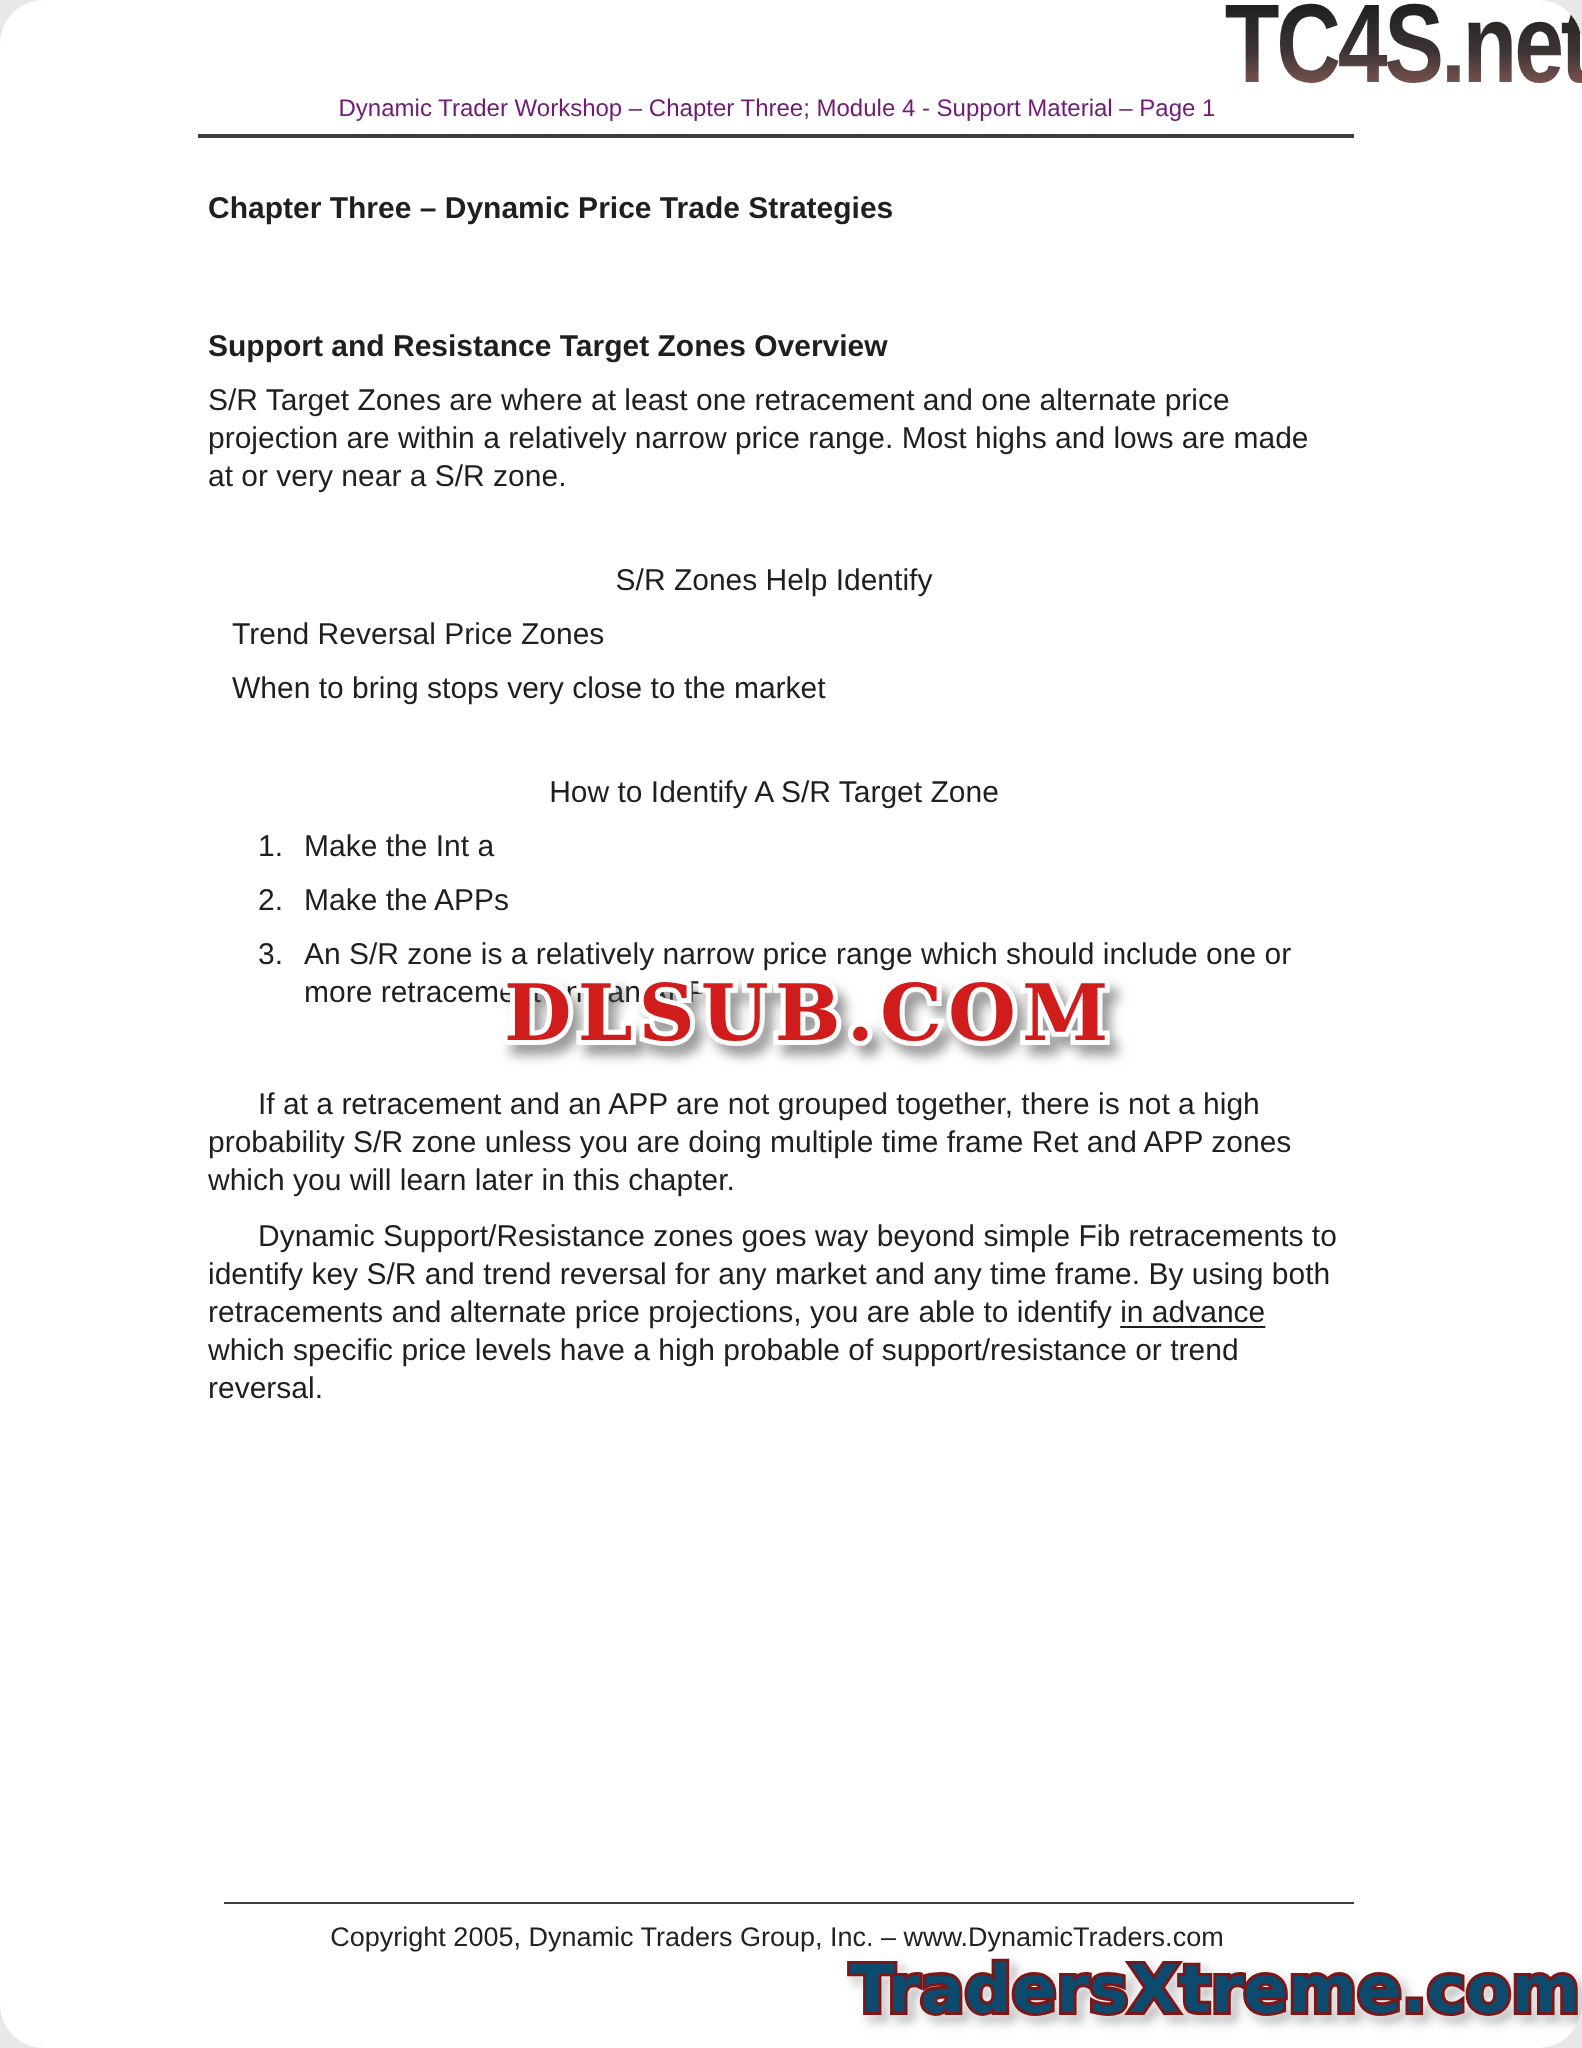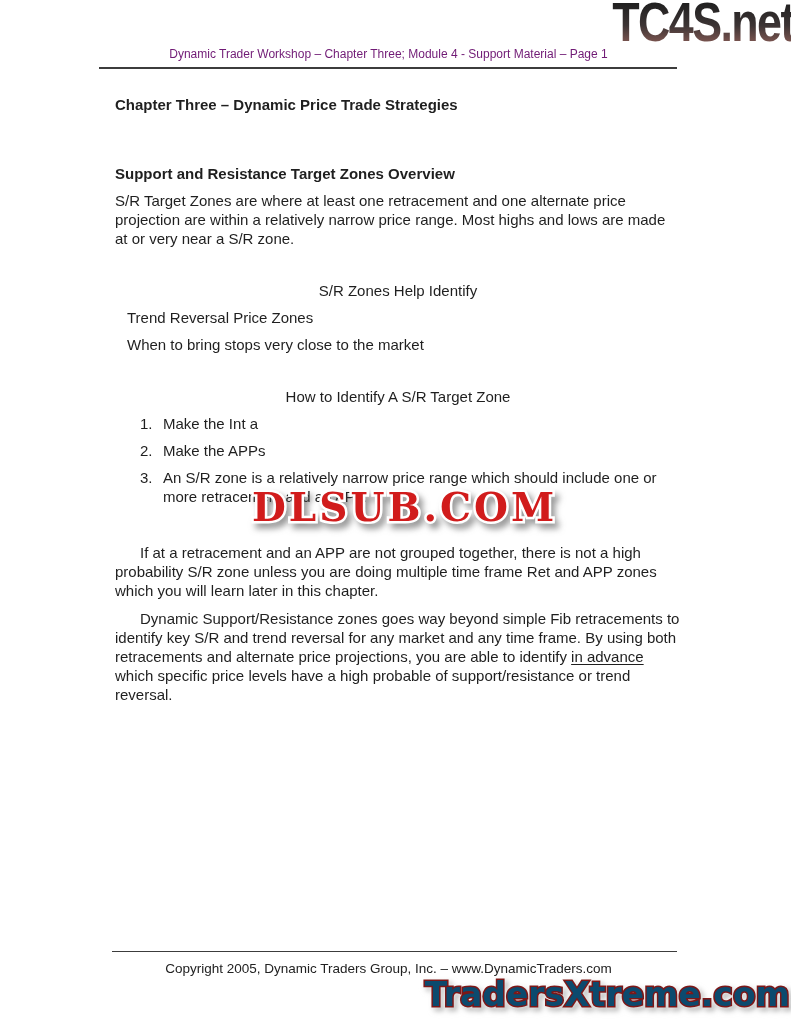--- a/index.html
+++ b/index.html
@@ -7,20 +7,21 @@
   body { font-family: "Liberation Sans", sans-serif; }
 
   .sheet {
     position: relative;
     width: 791px;
     height: 1024px;
     background: #ffffff;
     margin: 0 auto;
     overflow: hidden;
     color: #1f1f1f;
+    border-radius: 22px;
   }
 
   
   .header-text {
     position: absolute;
     left: 100px; top: 46px; width: 577px;
     text-align: center;
     font-size: 12px;
     line-height: 16px;
     color: #701a75;
@@ -40,21 +41,21 @@
     left: 100px; top: 961px; width: 577px;
     text-align: center;
     font-size: 13.5px;
     line-height: 16px;
     color: #222;
   }
 
   
   .content {
     position: absolute;
-    left: 115px; top: 0; width: 566px;
+    left: 104px; top: 0; width: 566px;
     font-size: 15px;
     line-height: 19px;
   }
   .chapter-title  { padding-top: 95px; font-weight: bold; }
   .module-title   { margin-top: 8px;  font-weight: bold; }
   .section-heading{ margin-top: 50px; font-weight: bold; }
   .para           { margin-top: 8px; }
   .para-indent    { margin-top: 9px; text-indent: 25px; }
   .u-heading {
     margin-top: 33px;

